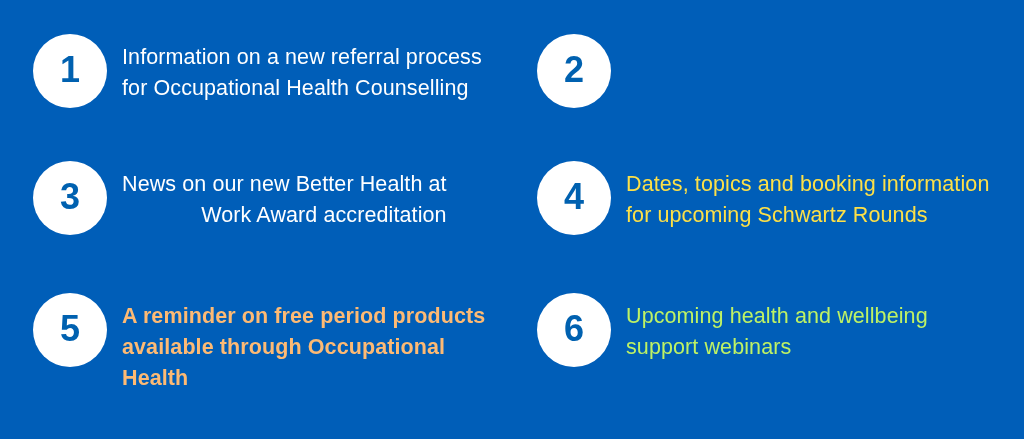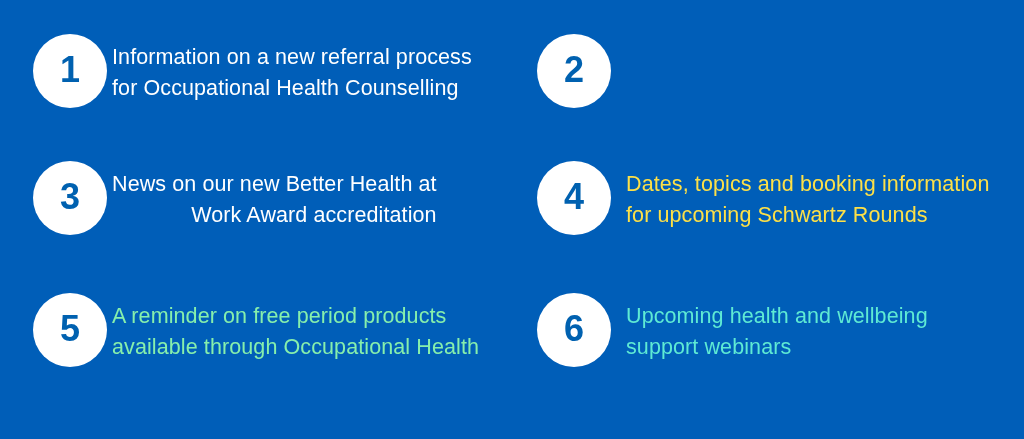--- a/index.html
+++ b/index.html
@@ -73,21 +73,21 @@
   .label {
     color: #FFFFFF;
     font-family: "Liberation Sans", sans-serif;
     font-size: 21.5px;
     line-height: 31px;
     font-weight: normal;
     letter-spacing: 0.1px;
     white-space: pre-line;
   }
   .item.col-left .label {
-    margin-left: 5px;
+    margin-left: 15px;
     padding-top: 8px;
     max-width: 380px;
   }
   .item.col-right .label {
     margin-left: 15px;
     padding-top: 8px;
     max-width: 390px;
   }
   .spacer-row {
     grid-column: 1 / span 2;
@@ -126,27 +126,27 @@
         <span class="badge-num">4</span>
       </div>
       <div class="label" style="color: #fde047;">Dates, topics and booking information
 for upcoming Schwartz Rounds</div>
     </div>
 
     <div class="item col-left row-3">
       <div class="badge" style="background: rgb(255, 255, 255); color: rgb(0, 97, 176);">
         <span class="badge-num">5</span>
       </div>
-      <div class="label" style="color: #86efac;">A reminder on free period products
+      <div class="label" style="color: #fdba74; font-weight: bold;">A reminder on free period products
 available through Occupational Health</div>
     </div>
 
     <div class="item col-right row-3">
       <div class="badge" style="background: rgb(255, 255, 255); color: rgb(0, 97, 176);">
         <span class="badge-num">6</span>
       </div>
-      <div class="label" style="color: #5eead4;">Upcoming health and wellbeing
+      <div class="label" style="color: #bef264;">Upcoming health and wellbeing
 support webinars</div>
     </div>
 
     <div class="spacer-row"></div>
   </div>
 </div>
 
 </body></html>

